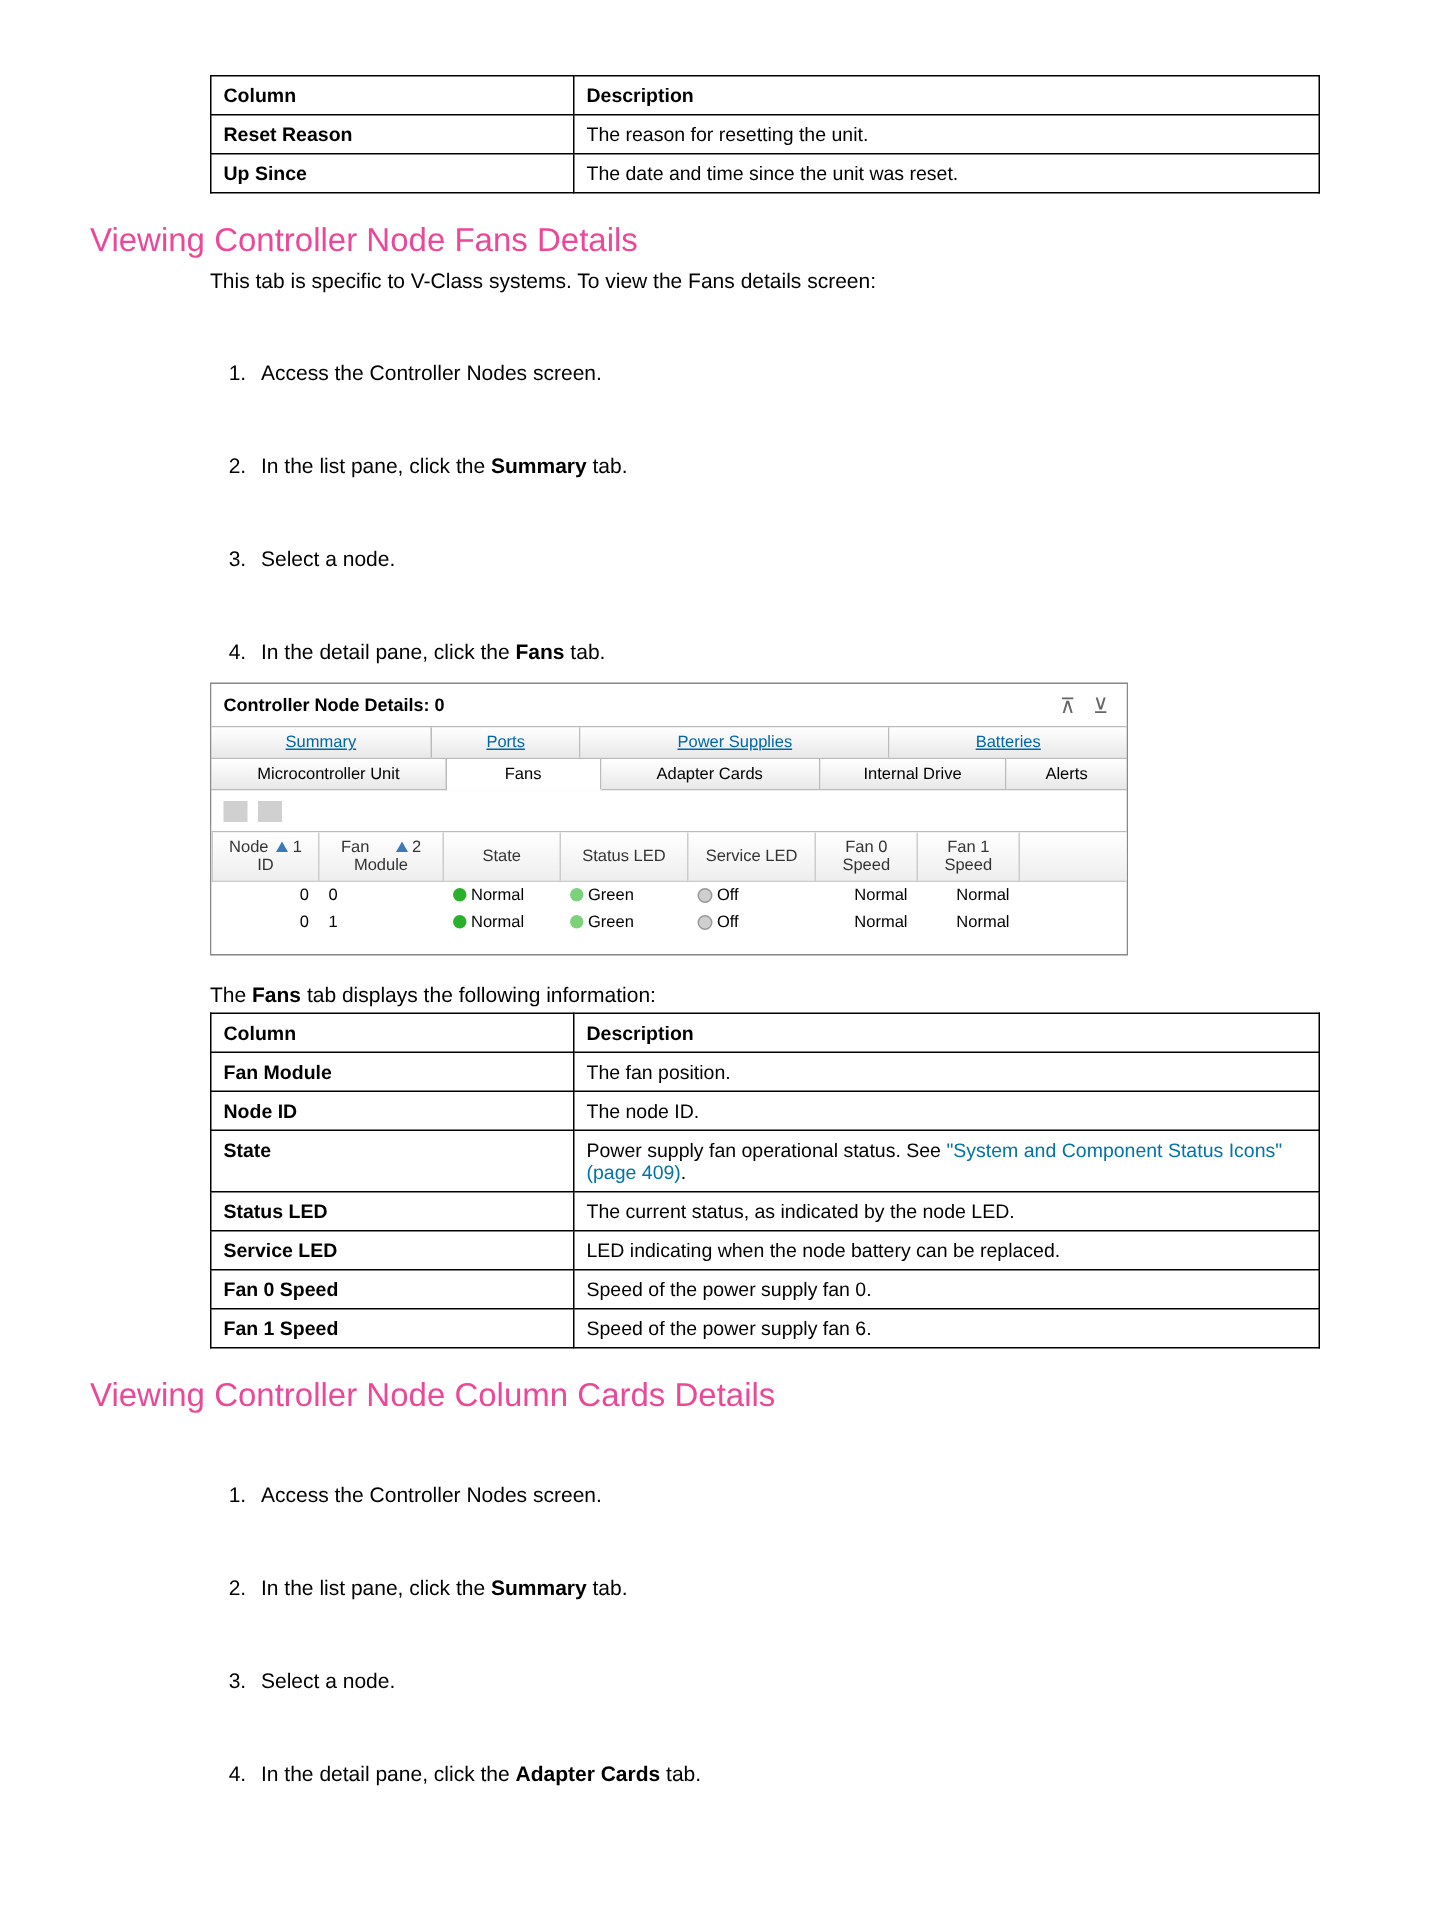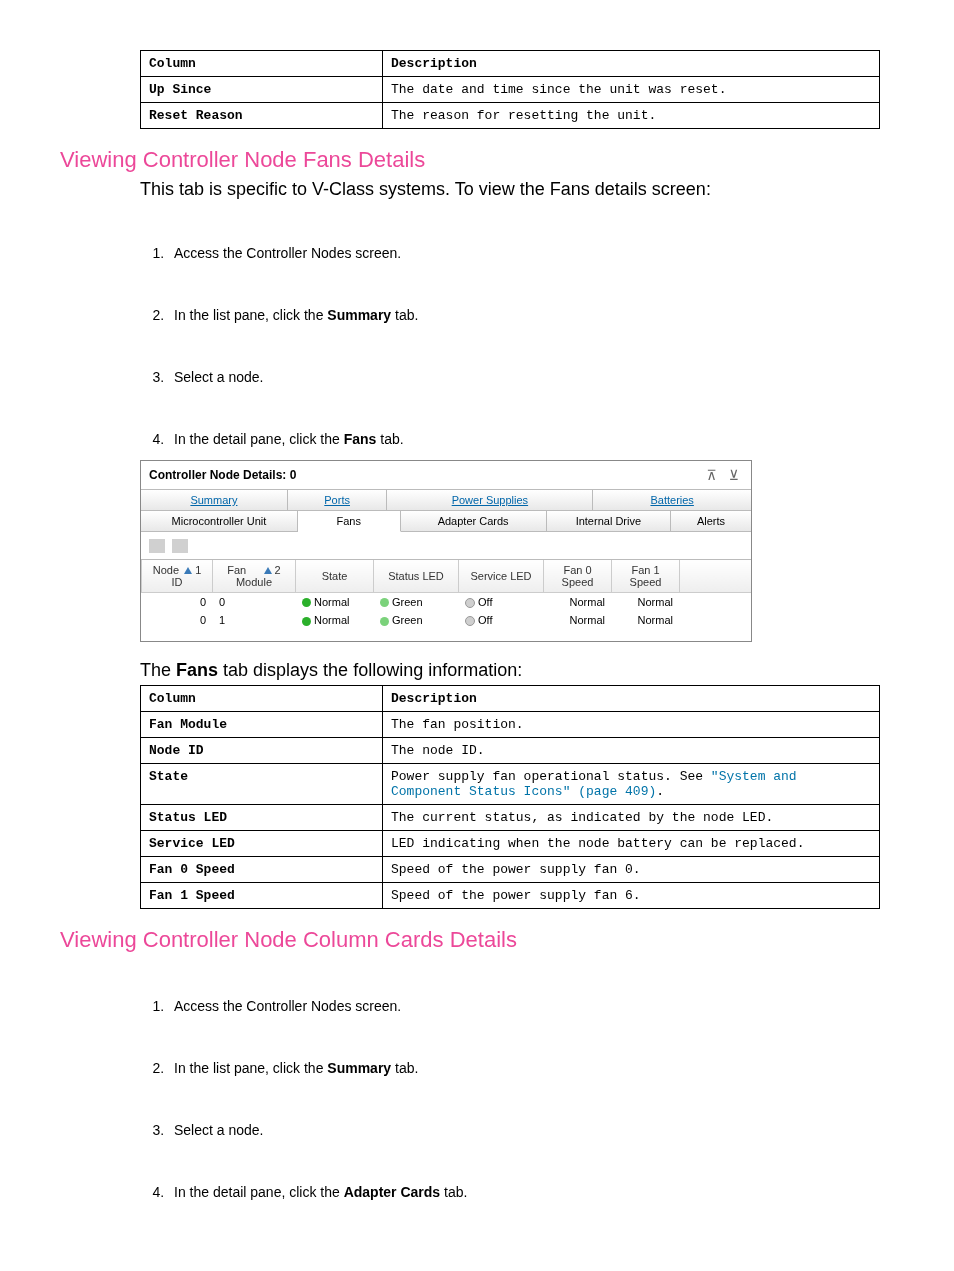--- a/index.html
+++ b/index.html
@@ -8,21 +8,20 @@
     color: #000;
     margin: 0;
     padding: 50px 60px 40px 60px;
     width: 834px;
   }
   table.desc {
     border-collapse: collapse;
     width: 740px;
     margin-left: 80px;
     margin-bottom: 18px;
-    font-family: Liberation Mono, monospace;
   }
   table.desc th, table.desc td {
     border: 1px solid #000;
     padding: 5px 8px;
     text-align: left;
     vertical-align: top;
     font-size: 13px;
   }
   table.desc th {
     font-weight: bold;
@@ -30,21 +29,21 @@
   .col-left { width: 225px; }
   h2 {
     font-family: Arial, sans-serif;
     font-weight: normal;
     color: #ec4899;
     font-size: 22px;
     margin: 10px 0 6px 0;
   }
   p.intro {
     margin: 4px 0 4px 80px;
-    font-size: 18px;
+    font-size: 14px;
   }
   ol.steps {
     margin: 2px 0 12px 80px;
     padding-left: 28px;
     font-size: 14px;
   }
   ol.steps li {
     padding: 1px 0 1px 6px;
     margin-top: 44px;
   }
@@ -153,26 +152,26 @@
 </head>
 <body>
 
 <table class="desc">
   <tbody>
       <tr>
     <th class="col-left">Column</th>
     <th>Description</th>
   </tr>
   <tr>
+    <td class="bold">Reset Reason</td>
+    <td>The reason for resetting the unit.</td>
+  </tr>
+  <tr>
     <td class="bold">Up Since</td>
     <td>The date and time since the unit was reset.</td>
-  </tr>
-  <tr>
-    <td class="bold">Reset Reason</td>
-    <td>The reason for resetting the unit.</td>
   </tr>
 </tbody>
   </table>
 
 <h2>Viewing Controller Node Fans Details</h2>
 <p class="intro">This tab is specific to V-Class systems. To view the Fans details screen:</p>
 <ol class="steps">
   <li><span>Access the Controller Nodes screen.</span></li>
   <li><span>In the list pane, click the </span><span class="bold">Summary</span><span> tab.</span></li>
   <li><span>Select a node.</span></li>

